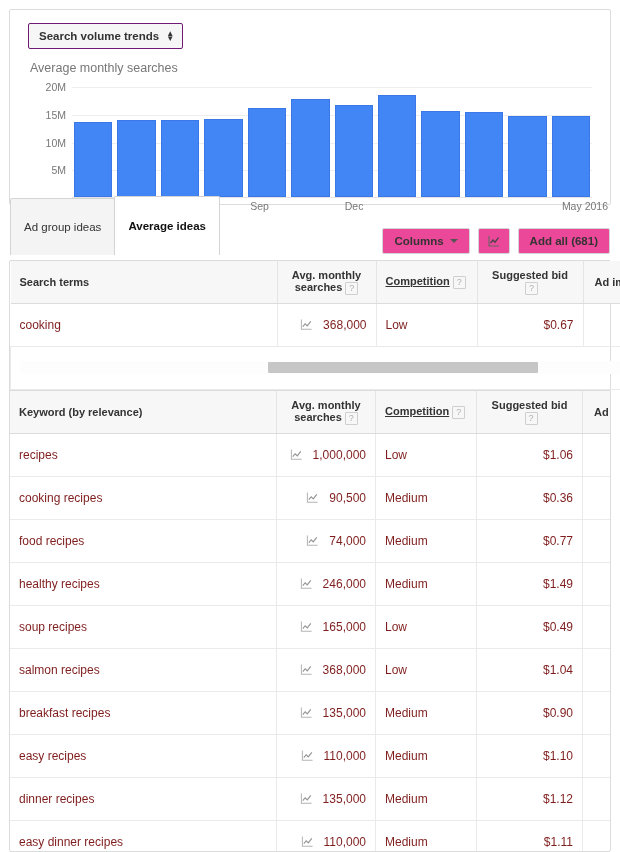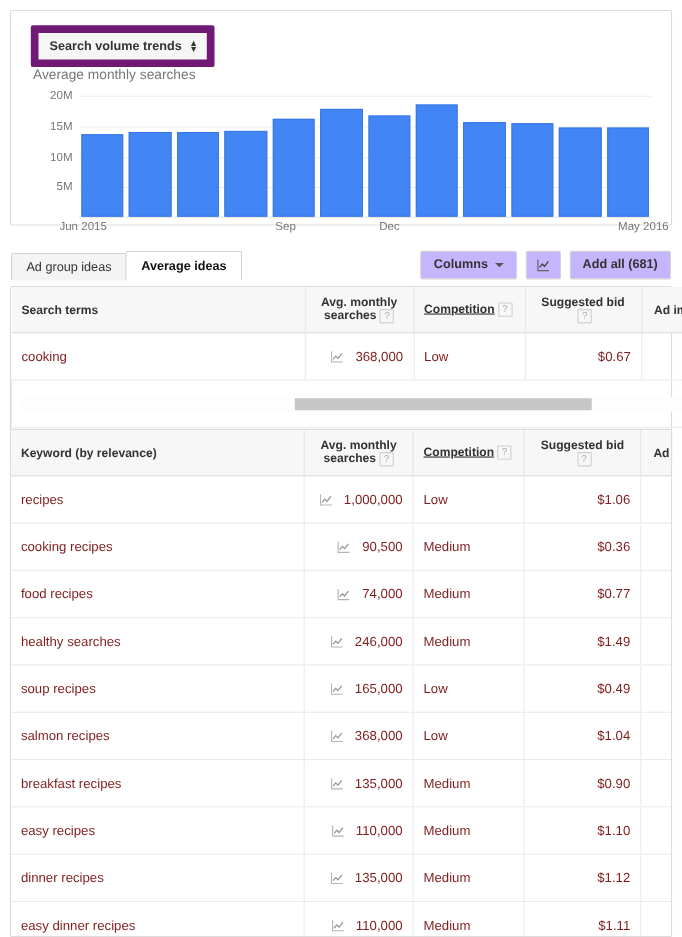--- a/index.html
+++ b/index.html
@@ -27,21 +27,21 @@
     box-sizing: border-box;
     position: relative;
   }
   .metric-select {
     position: absolute;
     left: 18px;
     top: 13px;
     height: 24px;
     padding: 0 8px 0 10px;
     background: #f6f6f6;
-    border: 7px solid #701a75;
+    border: 1px solid #701a75;
     border-radius: 2px;
     display: flex;
     align-items: center;
     gap: 7px;
     font-size: 11.5px;
     font-weight: bold;
     color: #333;
     cursor: pointer;
     white-space: nowrap;
   }
@@ -132,21 +132,21 @@
   }
   .tabs {
     position: absolute;
     left: 10px;
     bottom: 0;
     display: flex;
     align-items: flex-end;
   }
   .tab {
     height: 24px;
-    padding: 0 13px;
+    padding: 16px 13px;
     border: 1px solid #d4d4d4;
     border-bottom: none;
     border-radius: 2px 2px 0 0;
     background: #f4f4f4;
     display: flex;
     align-items: center;
     font-size: 11.5px;
     color: #333;
     cursor: pointer;
   }
@@ -162,21 +162,21 @@
     position: absolute;
     right: 10px;
     bottom: 1px;
     display: flex;
     align-items: center;
     gap: 8px;
   }
   .tbtn {
     height: 24px;
     padding: 0 11px;
-    background: #c4b5fd;
+    background: #ec4899;
     border: 1px solid #d4d4d4;
     border-radius: 2px;
     display: flex;
     align-items: center;
     gap: 6px;
     font-size: 11.5px;
     font-weight: bold;
     color: #333;
     cursor: pointer;
     white-space: nowrap;
@@ -543,21 +543,21 @@
                 <path d="M3 9.3 L5.6 6.2 L7.8 8.4 L11.6 3.6" fill="none" stroke="#6f6f6f" stroke-width="1.2"></path>
               </svg>
               <span>74,000</span>
             </span>
           </td>
           <td class="col-comp">Medium</td>
           <td class="col-bid">$0.77</td>
           <td class="col-impr"></td>
         </tr>
         <tr>
-          <td class="col-term first">healthy searches</td>
+          <td class="col-term first">healthy recipes</td>
           <td class="col-vol">
             <span class="vol-cell">
               <svg class="trend-ic" viewBox="0 0 14 14">
                 <path d="M1.5 1.5 L1.5 12 L12.5 12" fill="none" stroke="#9b9b9b" stroke-width="1.1"></path>
                 <path d="M3 9.3 L5.6 6.2 L7.8 8.4 L11.6 3.6" fill="none" stroke="#6f6f6f" stroke-width="1.2"></path>
               </svg>
               <span>246,000</span>
             </span>
           </td>
           <td class="col-comp">Medium</td>

